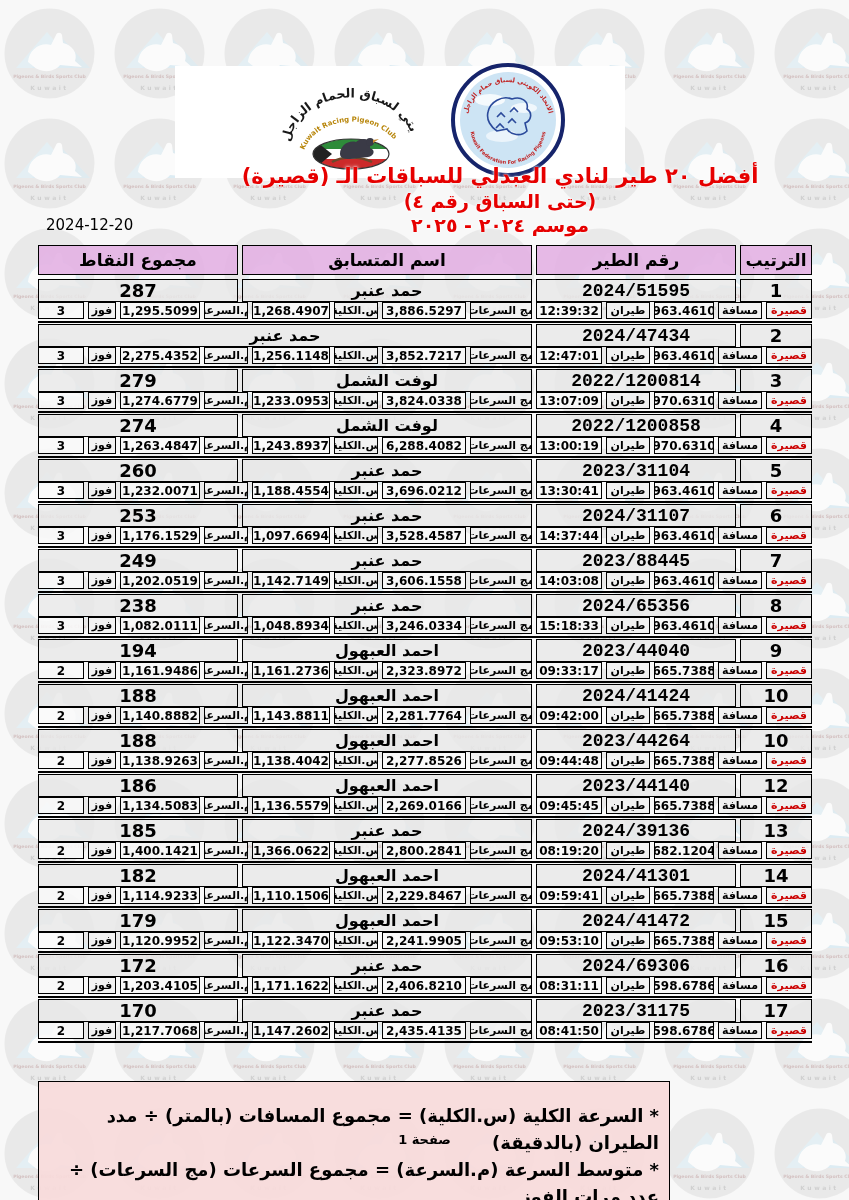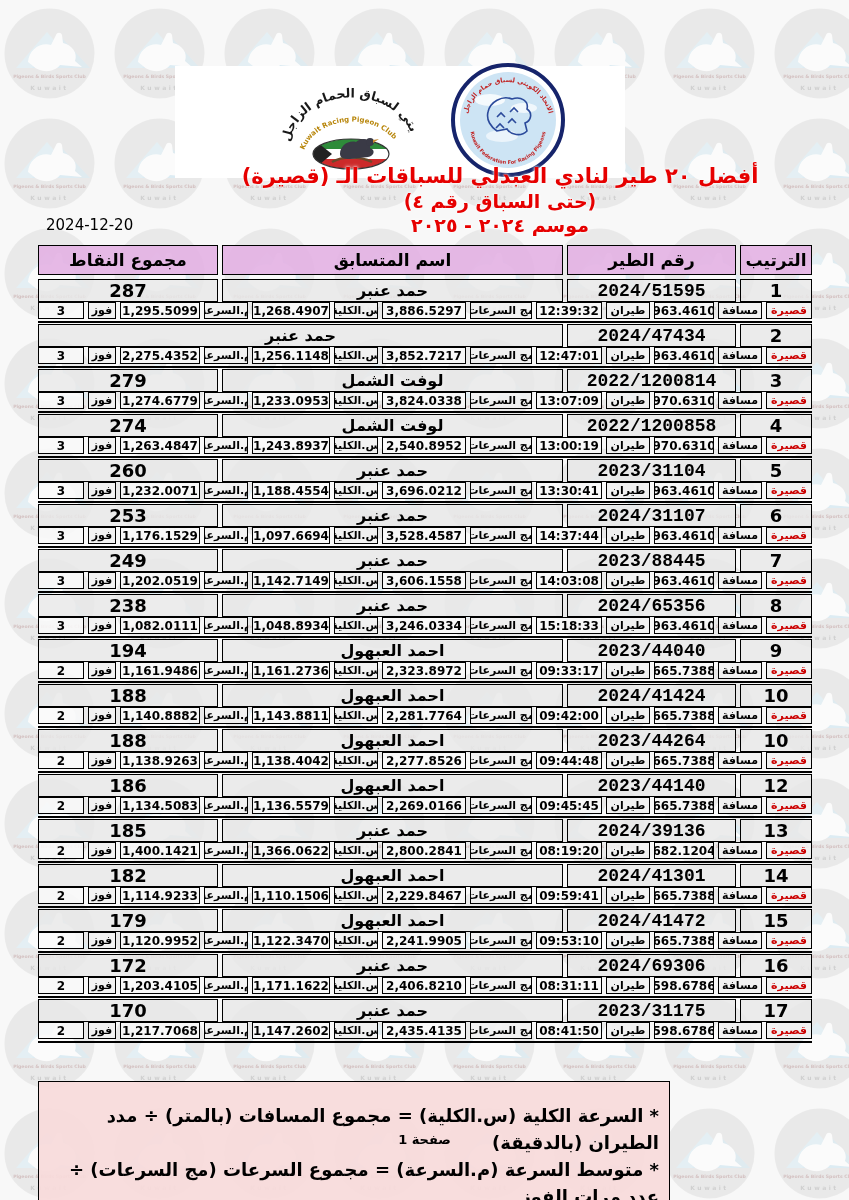--- a/index.html
+++ b/index.html
@@ -30,22 +30,22 @@
   
   .tbl { position:absolute; left:38px; top:245px; width:774px; }
   .main-row { display:flex; direction:rtl; gap:4px; height:25px; }
   .cell {
     border:1.6px solid #000; background:rgba(232,232,232,.82);
     display:flex; align-items:center; justify-content:center;
     font-weight:bold; font-size:18px; overflow:hidden; white-space:nowrap;
   }
   .head { height:30px; margin-bottom:3px; }
   .head .cell { background:rgba(227,177,227,.9); font-size:17px; }
-  .col-rank { width:72px; } .col-pigeon { width:169px; }
-  .col-name { flex:1; font-size:16px; } .col-points { width:180px; }
+  .col-rank { width:72px; } .col-pigeon { width:200px; }
+  .col-name { flex:1; font-size:16px; } .col-points { width:200px; }
   .ltr { direction:ltr; unicode-bidi:embed;font-family:Liberation Mono, monospace; }
   .entry { height:45px; border-bottom:2.2px solid #000; display:flex; flex-direction:column; justify-content:space-between; padding-top:1px; padding-bottom:2px; }
   .entry .main-row { height:23px; }
   .detail-row { display:flex; direction:rtl; gap:3px; height:18px; justify-content:space-between; }
   .box {
     border:1.4px solid #000; background:rgba(249,249,249,.86);
     display:flex; align-items:center; justify-content:center;
     font-weight:bold; font-size:12px; overflow:hidden; white-space:nowrap;
   }
   .box.lbl { background:rgba(240,240,240,.88); font-size:11px; width:44px; }
@@ -954,21 +954,21 @@
               <span>274</span>
             </div>
     </div>
     <div class="detail-row">
       <div class="box lbl cat">قصيرة</div>
       <div class="box lbl">مسافة</div>
       <div class="box num w-dist">970.6310</div>
       <div class="box lbl">طيران</div>
       <div class="box num w-time">13:00:19</div>
       <div class="box lbl w-sumlbl">مج السرعات</div>
-      <div class="box num w-sum">2,540.8952</div>
+      <div class="box num w-sum">6,288.4082</div>
       <div class="box lbl">س.الكلية</div>
       <div class="box num w-tot">1,243.8937</div>
       <div class="box lbl">م.السرعة</div>
       <div class="box num w-avg">1,263.4847</div>
       <div class="box lbl w-winlbl">فوز</div>
       <div class="box num w-win">3</div>
     </div>
   </div>
 
   <div class="entry">

